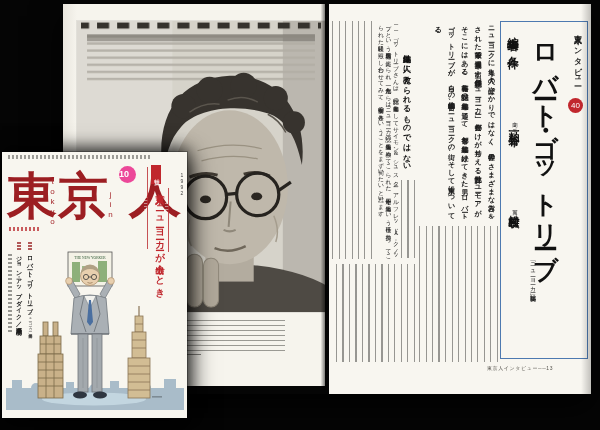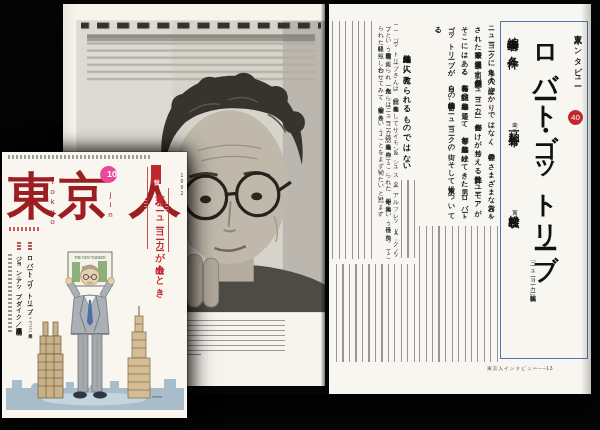--- a/index.html
+++ b/index.html
@@ -41,21 +41,21 @@
   .tex-v-red{background:
     repeating-linear-gradient(to left,rgba(185,40,45,.8) 0 1px,rgba(0,0,0,0) 1px 4.5px),
     repeating-linear-gradient(to bottom,rgba(248,246,240,.5) 0 1px,rgba(0,0,0,0) 1px 3px);}
 
   
   .title-box{position:absolute;left:171px;top:17px;width:86px;height:336px;
     border:1px solid #4d79b0;background:#f8f6f0;}
   .series-col{position:absolute;right:5px;top:6px;height:130px;font-size:8px;
     font-weight:bold;color:#1c1c1c;letter-spacing:1px;
     font-family:"Liberation Sans","DejaVu Sans",sans-serif;}
-  .series-circle{position:absolute;right:4px;top:88px;width:15px;height:15px;border-radius:50%;
+  .series-circle{position:absolute;right:4px;top:76px;width:15px;height:15px;border-radius:50%;
     background:#c1272d;color:#fff;font-size:8px;line-height:15px;text-align:center;
     font-family:"Liberation Sans","DejaVu Sans",sans-serif;}
   .headline-col{position:absolute;right:25px;top:5px;height:326px;
     font-size:25px;font-weight:bold;color:#111;letter-spacing:1px;}
   .headline-role{position:absolute;left:27px;top:236px;height:96px;font-size:6px;
     color:#222;letter-spacing:.5px;}
   .subtitle-col{position:absolute;left:4px;top:6px;height:86px;font-size:11.5px;
     font-weight:bold;color:#111;letter-spacing:1.5px;}
   .credit{position:absolute;left:4px;color:#111;}
   .credit .lbl{font-size:5px;color:#333;letter-spacing:0;}
@@ -84,22 +84,22 @@
   .cov-topline{position:absolute;left:6px;top:3px;width:142px;height:4px;
     background:repeating-linear-gradient(to right,rgba(80,80,76,.55) 0 2px,rgba(0,0,0,0) 2px 4px);}
   .logo-k{position:absolute;color:#9c1e22;font-weight:bold;line-height:1;}
   .logo-k1{left:5px;top:19px;font-size:50px;}
   .logo-k2{left:56px;top:19px;font-size:50px;}
   .logo-k3{left:127px;top:15px;font-size:52px;}
   .logo-latin{position:absolute;color:#a62a2e;font-size:8px;letter-spacing:1px;
     font-family:"Liberation Sans","DejaVu Sans",sans-serif;}
   .logo-tokyo{left:46px;top:25px;height:48px;}
   .logo-jin{left:104px;top:38px;height:28px;}
-  .issue-circle{position:absolute;left:98px;top:14px;width:17px;height:17px;border-radius:50%;
-    background:#ec4899;color:#fff;font-size:9px;font-weight:bold;line-height:17px;text-align:right;
+  .issue-circle{position:absolute;left:117px;top:14px;width:17px;height:17px;border-radius:50%;
+    background:#ec4899;color:#fff;font-size:9px;font-weight:bold;line-height:17px;text-align:left;
     font-family:"Liberation Sans","DejaVu Sans",sans-serif;}
   .issue-year{position:absolute;left:177px;top:20px;height:30px;font-size:5px;color:#444;
     font-family:"Liberation Sans","DejaVu Sans",sans-serif;}
   .cov-under-logo{position:absolute;left:7px;top:75px;width:30px;height:4px;
     background:repeating-linear-gradient(to right,rgba(185,40,45,.75) 0 2px,rgba(0,0,0,0) 2px 4px);}
   .feature-badge{position:absolute;left:149px;top:13px;width:10px;height:19px;
     background:#c0272d;color:#fff;font-size:6px;text-align:center;letter-spacing:1px;
     font-family:"Liberation Sans","DejaVu Sans",sans-serif;}
   .feature-headline{position:absolute;left:151px;top:34px;height:178px;
     font-size:9.5px;font-weight:bold;color:#c0272d;letter-spacing:.5px;}

